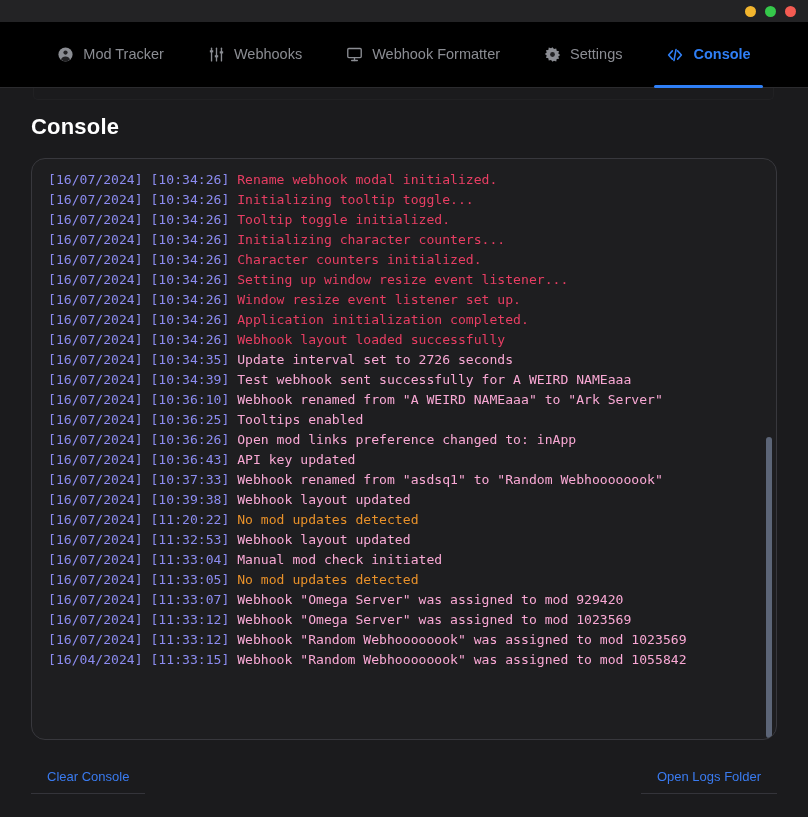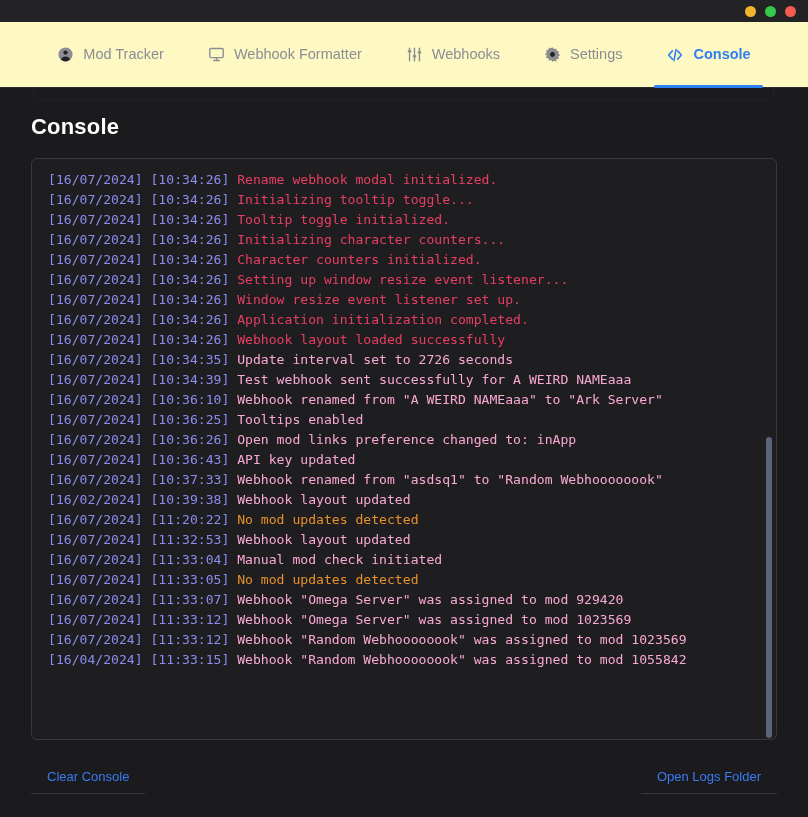--- a/index.html
+++ b/index.html
@@ -26,21 +26,21 @@
   .win-dots { display: flex; align-items: center; gap: 9px; }
   .dot { width: 11px; height: 11px; border-radius: 50%; display: block; }
   .dot.yellow { background: #f2b52e; }
   .dot.green  { background: #35c84a; }
   .dot.red    { background: #f45b52; }
 
   
   .tabbar {
     height: 66px;
     width: 100%;
-    background: #fef9c3;
+    background: #000000;
     display: flex;
     align-items: center;
     justify-content: center;
     gap: 0px;
     border-bottom: 1px solid #2b2b2e;
     position: relative;
   }
   .tab {
     display: flex;
     align-items: center;
@@ -91,21 +91,21 @@
     letter-spacing: .2px;
   }
 
   
   .console-wrap {
     position: relative;
     margin: 0 9px;
     height: 582px;
     background: #1e1e20;
     border: 1px solid #38383d;
-    border-radius: 6px;
+    border-radius: 14px;
     overflow: hidden;
   }
   .console-scroll {
     position: absolute;
     inset: 0;
     overflow: hidden;
     padding: 11px 18px 11px 16px;
   }
   .log-line {
     font-family: "DejaVu Sans Mono", monospace;
@@ -174,40 +174,40 @@
         <circle cx="12" cy="9.3" r="3" fill="#212123"></circle>
         <path d="M5.6 19.2a6.8 6.8 0 0 1 12.8 0A10 10 0 0 1 5.6 19.2z" fill="#212123"></path>
       </svg>
     </span>
     <span class="tab-label">Mod Tracker</span>
   </div>
 
   <div class="tab">
     <span>
       <svg width="17" height="17" viewBox="0 0 24 24" fill="none" stroke="currentColor" stroke-width="1.9" stroke-linecap="round">
-        <rect x="2.5" y="3.5" width="19" height="13" rx="1.6"></rect>
-        <line x1="8" y1="20.5" x2="16" y2="20.5"></line>
-        <line x1="12" y1="16.5" x2="12" y2="20.5"></line>
-      </svg>
-    </span>
-    <span class="tab-label">Webhook Formatter</span>
-  </div>
-
-  <div class="tab">
-    <span>
-      <svg width="17" height="17" viewBox="0 0 24 24" fill="none" stroke="currentColor" stroke-width="1.9" stroke-linecap="round">
         <line x1="5" y1="3" x2="5" y2="21"></line>
         <line x1="12" y1="3" x2="12" y2="21"></line>
         <line x1="19" y1="3" x2="19" y2="21"></line>
         <rect x="2.6" y="6" width="4.8" height="3" fill="currentColor" stroke="none"></rect>
         <rect x="9.6" y="13" width="4.8" height="3" fill="currentColor" stroke="none"></rect>
         <rect x="16.6" y="7.5" width="4.8" height="3" fill="currentColor" stroke="none"></rect>
       </svg>
     </span>
     <span class="tab-label">Webhooks</span>
+  </div>
+
+  <div class="tab">
+    <span>
+      <svg width="17" height="17" viewBox="0 0 24 24" fill="none" stroke="currentColor" stroke-width="1.9" stroke-linecap="round">
+        <rect x="2.5" y="3.5" width="19" height="13" rx="1.6"></rect>
+        <line x1="8" y1="20.5" x2="16" y2="20.5"></line>
+        <line x1="12" y1="16.5" x2="12" y2="20.5"></line>
+      </svg>
+    </span>
+    <span class="tab-label">Webhook Formatter</span>
   </div>
 
   <div class="tab">
     <span>
       <svg width="17" height="17" viewBox="0 0 24 24" fill="currentColor">
         <path d="M12 1.8l2.1 2.6 3.2-1 .6 3.3 3.3.6-1 3.2 2.6 2.1-2.6 2.1 1 3.2-3.3.6-.6 3.3-3.2-1L12 22.2 9.9 19.6l-3.2 1-.6-3.3-3.3-.6 1-3.2L1.2 11.4l2.6-2.1-1-3.2 3.3-.6.6-3.3 3.2 1z"></path>
         <circle cx="12" cy="12" r="3.4" fill="#212123"></circle>
       </svg>
     </span>
     <span class="tab-label">Settings</span>
@@ -243,21 +243,21 @@
         <div class="log-line"><span class="log-ts">[16/07/2024] [10:34:26] </span><span class="log-msg red">Window resize event listener set up.</span></div>
         <div class="log-line"><span class="log-ts">[16/07/2024] [10:34:26] </span><span class="log-msg red">Application initialization completed.</span></div>
         <div class="log-line"><span class="log-ts">[16/07/2024] [10:34:26] </span><span class="log-msg red">Webhook layout loaded successfully</span></div>
         <div class="log-line"><span class="log-ts">[16/07/2024] [10:34:35] </span><span class="log-msg white">Update interval set to 2726 seconds</span></div>
         <div class="log-line"><span class="log-ts">[16/07/2024] [10:34:39] </span><span class="log-msg white">Test webhook sent successfully for A WEIRD NAMEaaa</span></div>
         <div class="log-line"><span class="log-ts">[16/07/2024] [10:36:10] </span><span class="log-msg white">Webhook renamed from "A WEIRD NAMEaaa" to "Ark Server"</span></div>
         <div class="log-line"><span class="log-ts">[16/07/2024] [10:36:25] </span><span class="log-msg white">Tooltips enabled</span></div>
         <div class="log-line"><span class="log-ts">[16/07/2024] [10:36:26] </span><span class="log-msg white">Open mod links preference changed to: inApp</span></div>
         <div class="log-line"><span class="log-ts">[16/07/2024] [10:36:43] </span><span class="log-msg white">API key updated</span></div>
         <div class="log-line"><span class="log-ts">[16/07/2024] [10:37:33] </span><span class="log-msg white">Webhook renamed from "asdsq1" to "Random Webhoooooook"</span></div>
-        <div class="log-line"><span class="log-ts">[16/02/2024] [10:39:38] </span><span class="log-msg white">Webhook layout updated</span></div>
+        <div class="log-line"><span class="log-ts">[16/07/2024] [10:39:38] </span><span class="log-msg white">Webhook layout updated</span></div>
         <div class="log-line"><span class="log-ts">[16/07/2024] [11:20:22] </span><span class="log-msg orange">No mod updates detected</span></div>
         <div class="log-line"><span class="log-ts">[16/07/2024] [11:32:53] </span><span class="log-msg white">Webhook layout updated</span></div>
         <div class="log-line"><span class="log-ts">[16/07/2024] [11:33:04] </span><span class="log-msg white">Manual mod check initiated</span></div>
         <div class="log-line"><span class="log-ts">[16/07/2024] [11:33:05] </span><span class="log-msg orange">No mod updates detected</span></div>
         <div class="log-line"><span class="log-ts">[16/07/2024] [11:33:07] </span><span class="log-msg white">Webhook "Omega Server" was assigned to mod 929420</span></div>
         <div class="log-line"><span class="log-ts">[16/07/2024] [11:33:12] </span><span class="log-msg white">Webhook "Omega Server" was assigned to mod 1023569</span></div>
         <div class="log-line"><span class="log-ts">[16/07/2024] [11:33:12] </span><span class="log-msg white">Webhook "Random Webhoooooook" was assigned to mod 1023569</span></div>
         <div class="log-line"><span class="log-ts">[16/04/2024] [11:33:15] </span><span class="log-msg white">Webhook "Random Webhoooooook" was assigned to mod 1055842</span></div>
       </div>
     <div class="scrollbar-track">

